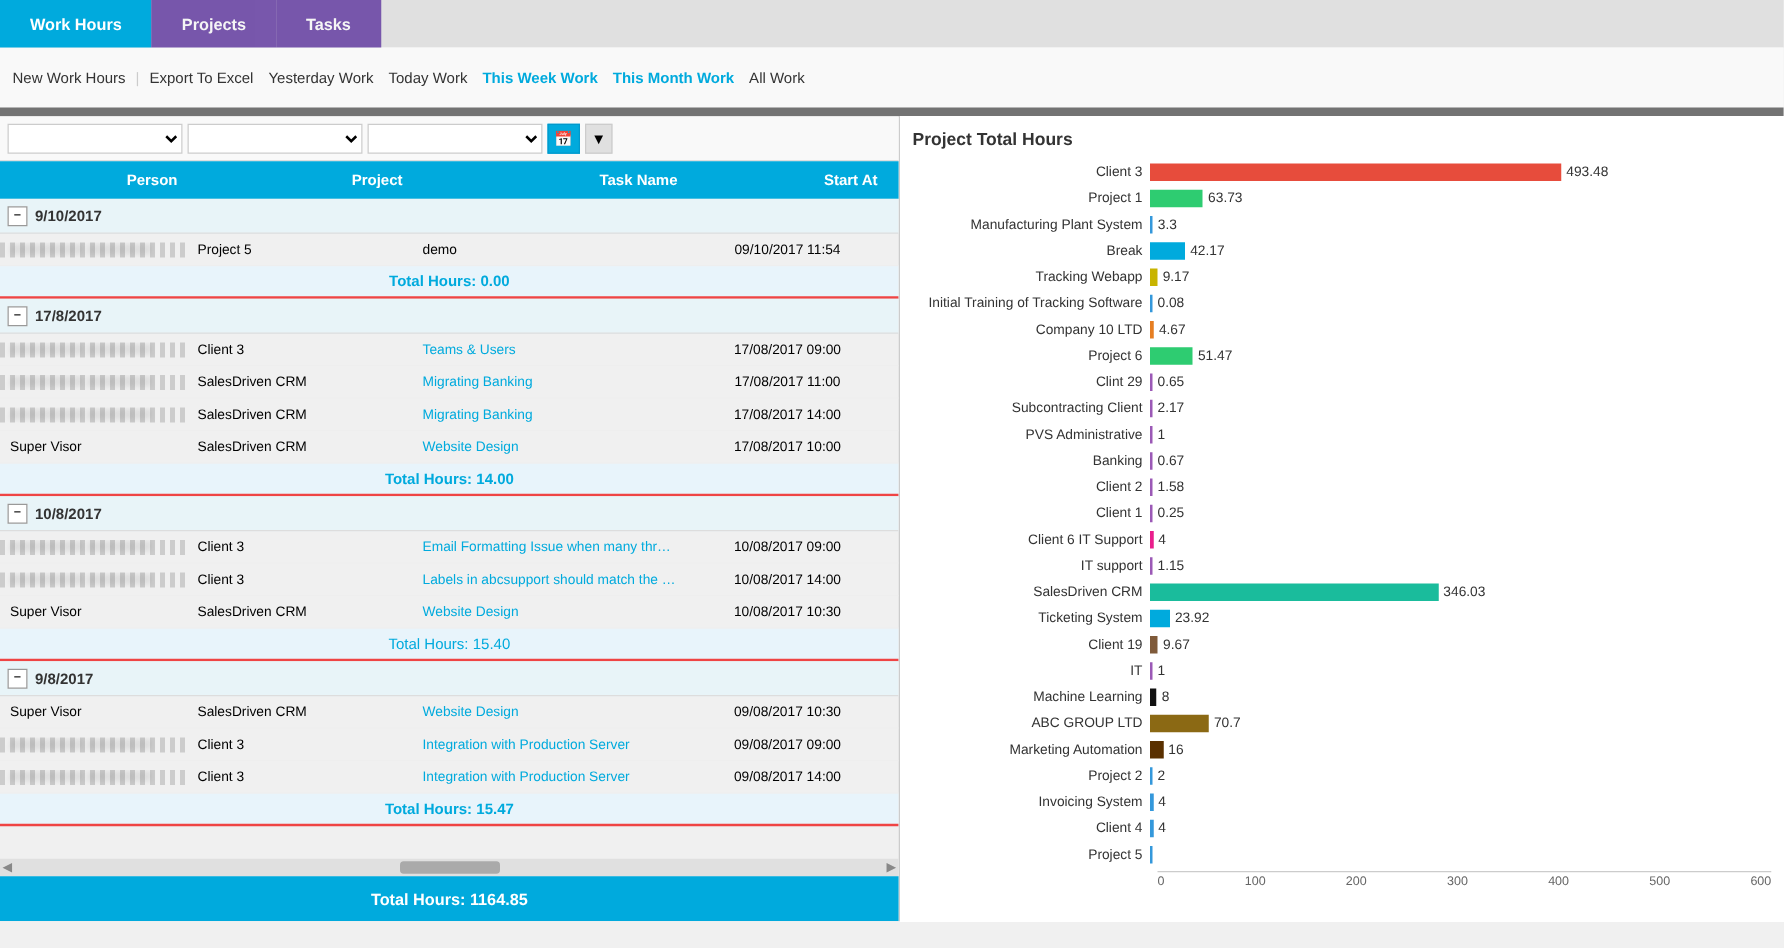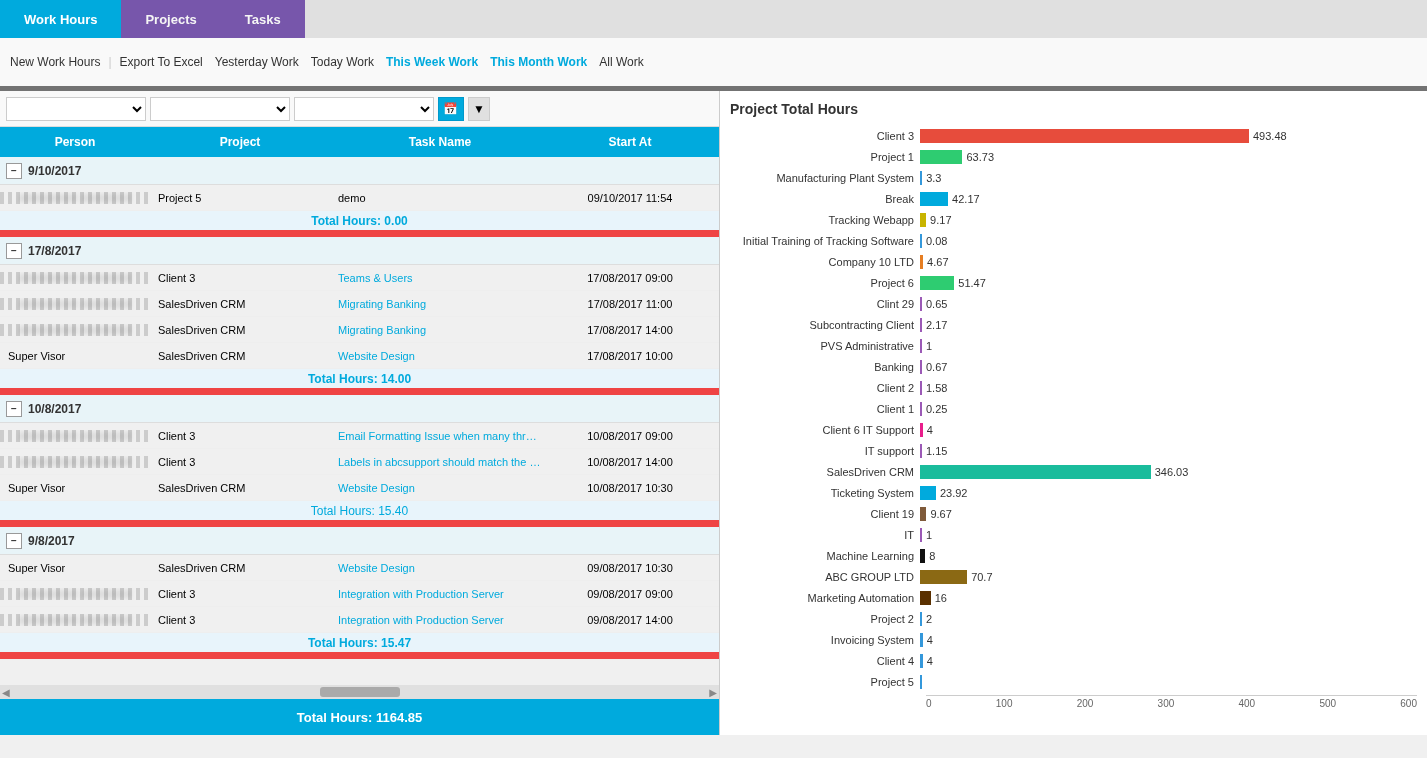--- a/index.html
+++ b/index.html
@@ -5,56 +5,56 @@
     * { margin: 0; padding: 0; box-sizing: border-box; }
     body { font-family: Arial, sans-serif; font-size: 12px; background: #f0f0f0; overflow: hidden; }
 
     
     .top-nav { display: flex; background: #e0e0e0; height: 38px; }
     .top-nav-btn { padding: 0 24px; border: none; cursor: pointer; font-size: 13px; font-weight: bold; height: 38px; }
     .top-nav-btn.active { background: #00aadd; color: white; }
     .top-nav-btn:not(.active) { background: #4c1d95; color: white; opacity: 0.7; }
 
     
-    .toolbar { display: flex; align-items: center; background: #f9f9f9; padding: 24px 6px; border-bottom: 5px solid #737373; gap: 4px; height: 36px; }
+    .toolbar { display: flex; align-items: center; background: #f9f9f9; padding: 24px 6px; border-bottom: 7px solid #737373; gap: 4px; height: 36px; }
     .toolbar-btn { background: none; border: none; cursor: pointer; font-size: 12px; color: #333; padding: 2px 4px; white-space: nowrap; }
     .toolbar-btn.blue { color: #00aadd; font-weight: bold; }
 
     
     .main-layout { display: flex; height: calc(758px - 38px - 40px - 36px); }
 
     
     .left-panel { width: 720px; display: flex; flex-direction: column; border-right: 1px solid #ccc; overflow: hidden; }
 
     
     .filter-row { display: flex; align-items: center; padding: 4px 6px; background: #f9f9f9; border-bottom: 1px solid #ddd; gap: 4px; height: 36px; }
     .filter-select { border: 1px solid #ccc; padding: 2px 4px; font-size: 11px; height: 24px; width: 140px; background: white; }
     .filter-icon { width: 26px; height: 24px; background: #00aadd; border: 1px solid #0099cc; cursor: pointer; display: flex; align-items: center; justify-content: center; color: white; font-size: 12px; }
     .filter-icon2 { width: 22px; height: 24px; background: #e0e0e0; border: 1px solid #ccc; cursor: pointer; display: flex; align-items: center; justify-content: center; font-size: 12px; }
 
     
     .table-header { display: grid; grid-template-columns: 150px 180px 220px 160px 10px; background: #00aadd; color: white; font-weight: bold; height: 30px; align-items: center; flex-shrink: 0; }
-    .th { padding: 0 8px; font-size: 12px; text-align: center; }
+    .th { padding: 0 8px; font-size: 12px; text-align: right; }
 
     
     .table-body { overflow-y: auto; overflow-x: hidden; flex: 1; }
 
     
     .group-row { background: #e8f4f8; display: flex; align-items: center; padding: 4px 6px; font-weight: bold; color: #333; font-size: 12px; height: 28px; border-bottom: 1px solid #ddd; }
     .group-toggle { width: 16px; height: 16px; border: 1px solid #999; background: white; display: inline-flex; align-items: center; justify-content: center; margin-right: 6px; cursor: pointer; font-size: 10px; }
 
     
     .data-row { display: grid; grid-template-columns: 150px 180px 220px 160px; border-bottom: 1px solid #eee; height: 26px; align-items: center; }
     .td { padding: 0 8px; font-size: 11px; overflow: hidden; text-overflow: ellipsis; white-space: nowrap; }
-    .td.blurred { color: #bbb; font-style: italic; background: repeating-linear-gradient(90deg, #ccc 0px, #ccc 4px, transparent 4px, transparent 8px); color: transparent; text-shadow: 0 0 5px rgba(0,0,0,0.3); text-align: center; }
+    .td.blurred { color: #bbb; font-style: italic; background: repeating-linear-gradient(90deg, #ccc 0px, #ccc 4px, transparent 4px, transparent 8px); color: transparent; text-shadow: 0 0 5px rgba(0,0,0,0.3); }
     .td.blue-link { color: #00aadd; cursor: pointer; }
     .td.center { text-align: center; }
 
     
-    .total-row { background: #e8f4fb; display: flex; align-items: center; justify-content: center; height: 26px; font-weight: bold; color: #00aadd; font-size: 12px; border-bottom: 7px solid #ef4444; }
+    .total-row { background: #e8f4fb; display: flex; align-items: center; justify-content: center; height: 26px; font-weight: bold; color: #00aadd; font-size: 12px; border-bottom: 2px solid #ef4444; }
 
     
     .bottom-total { background: #00aadd; color: white; height: 36px; display: flex; align-items: center; justify-content: center; font-weight: bold; font-size: 13px; flex-shrink: 0; }
 
     
     .h-scroll { height: 14px; background: #e0e0e0; display: flex; align-items: center; padding: 0 2px; }
     .h-scroll-thumb { height: 10px; width: 80px; background: #aaa; border-radius: 3px; margin: 0 auto; }
 
     
     .right-panel { flex: 1; background: white; overflow-y: auto; padding: 10px 10px 48px 10px; }

